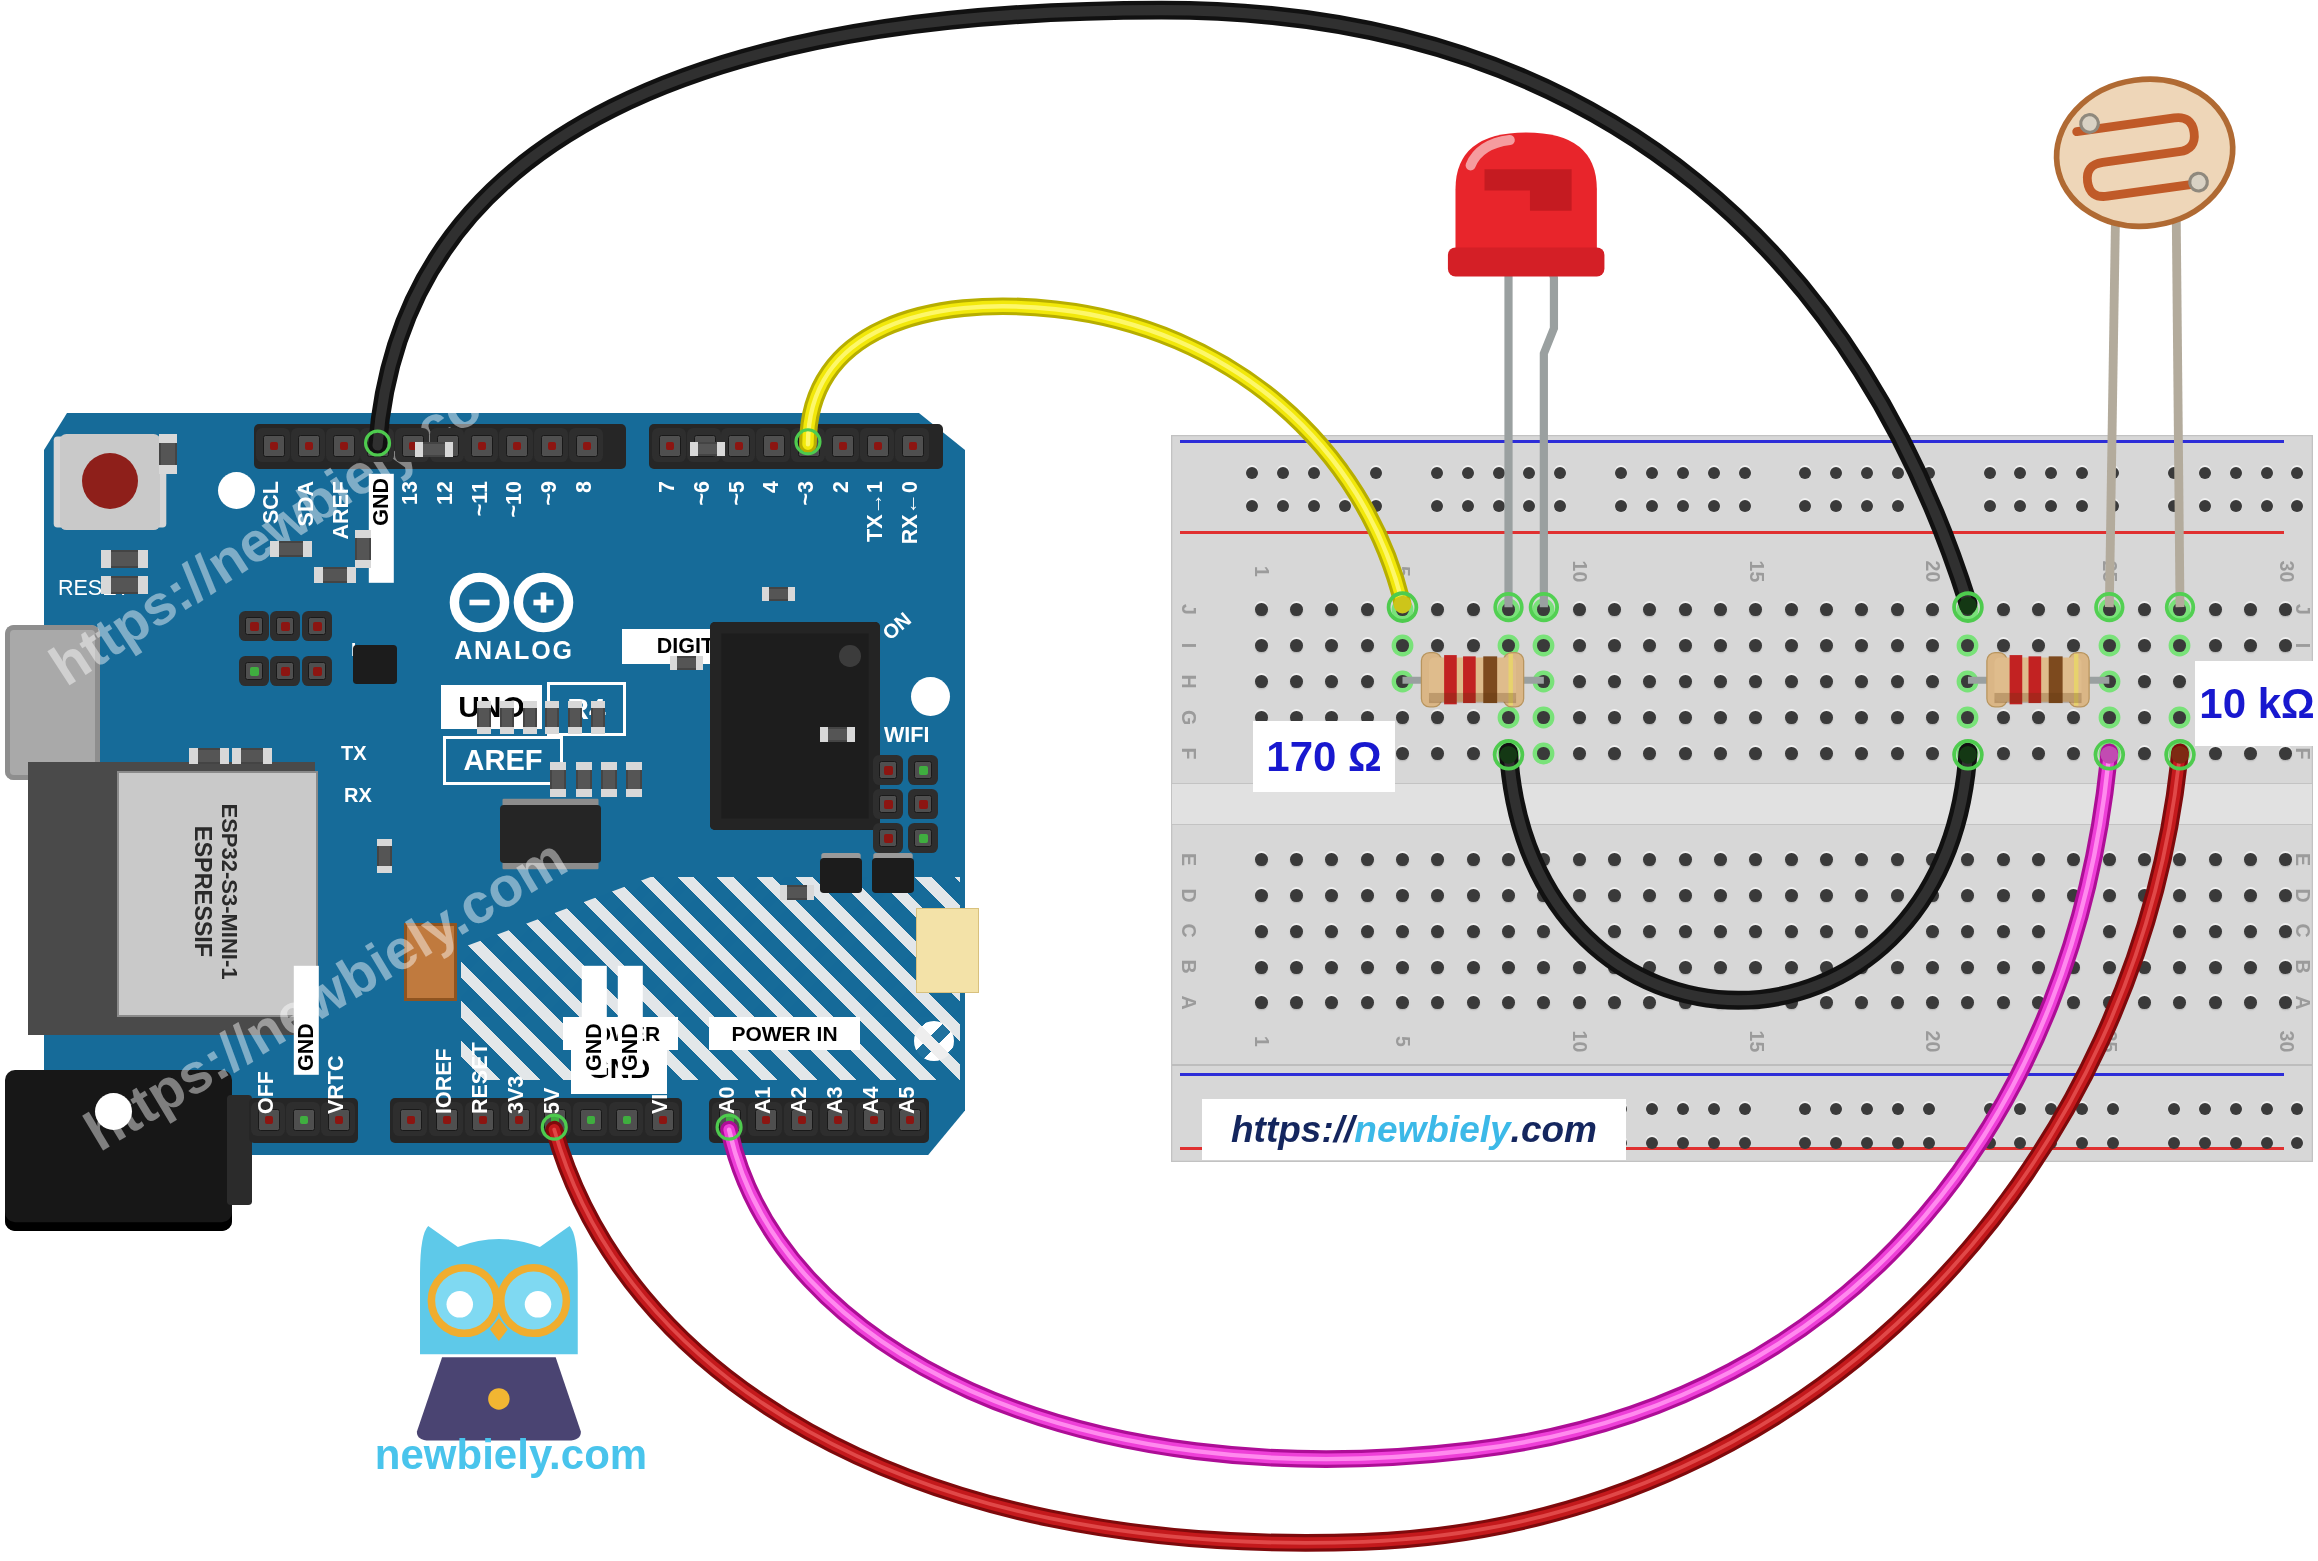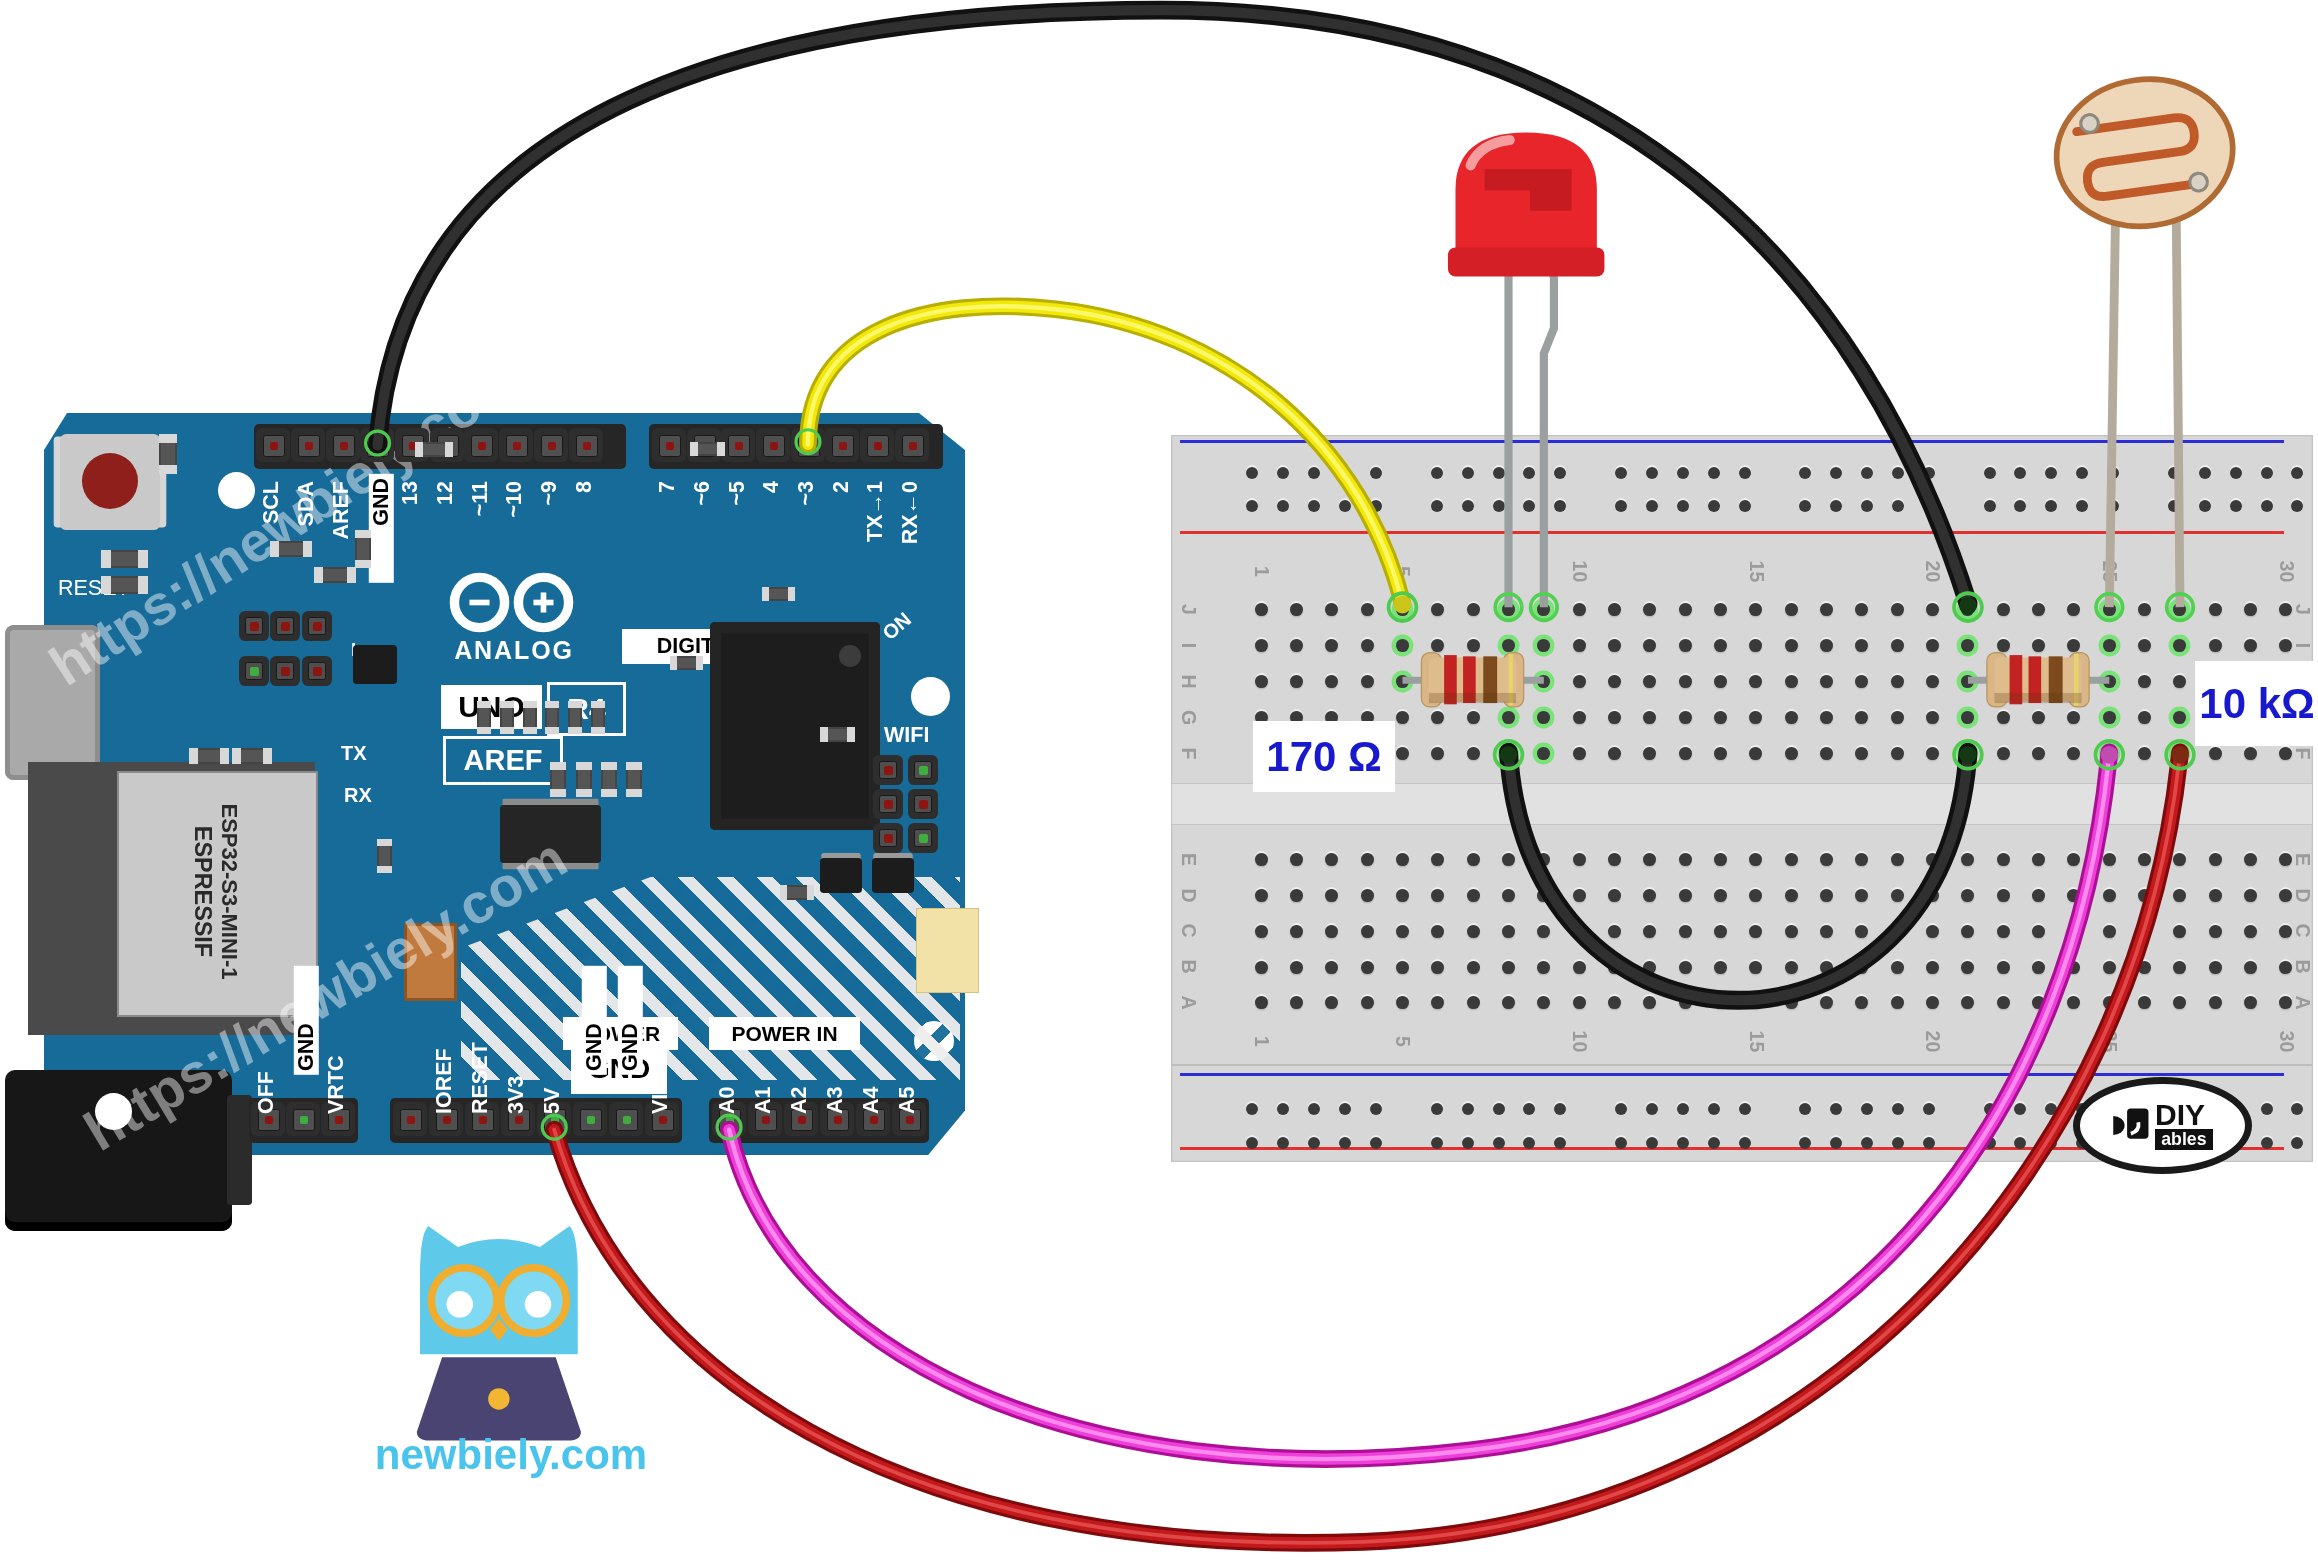--- a/index.html
+++ b/index.html
@@ -979,32 +979,26 @@
       <path d="M878,1790 C985,2168 1420,2470 2160,2443 C2902,2415 3392,1818 3454,1192" fill="none" stroke="#e04848" stroke-width="6" stroke-linecap="round"></path>
       <circle cx="3454" cy="1196" r="22" fill="none" stroke="#4ecb4e" stroke-width="6"></circle>
       <circle cx="3454" cy="1196" r="14" fill="#7e2a12"></circle>
       <circle cx="878" cy="1786" r="19" fill="none" stroke="#4ecb4e" stroke-width="5"></circle>
     </g>
   </svg>
 
   <div class="lbl220" style="left:1253px;top:721px;width:142px;height:71px;">170 Ω</div>
   <div class="lbl220" style="left:2195px;top:661px;width:124px;height:85px;">10 kΩ</div>
 
-
-  <div class="diyoval">
-    <svg width="39" height="39" viewBox="0 0 62 62">
-      <path d="M2,16 A18,15 0 0 1 2,46 Z" fill="#111"></path>
-      <rect x="24" y="4" width="34" height="48" rx="6" fill="#111"></rect>
-      <path d="M30,44 Q44,40 42,26" fill="none" stroke="#fff" stroke-width="6"></path>
-    </svg>
-    <div style="display:flex;flex-direction:column;align-items:flex-start;">
-      <span style="font-size:30px;font-weight:900;color:#111;line-height:28px;">DIY</span>
-      <span style="font-size:17.7px;font-weight:bold;color:#fff;background:#111;padding:0.6px 6.3px;line-height:19px;">ables</span>
-    </div>
+  <div class="urlbox">
+    <span style="color:#14265e;">https://</span>
+      <span style="color:#3cb9e8;">newbiely</span>
+      <span style="color:#14265e;">.com</span>
   </div>
+
 
   <svg class="abs" style="left:379px;top:1212px;" width="265" height="278" viewBox="0 0 420 440">
     <path d="M65,225 V100 Q65,35 78,22 L125,55 Q190,30 255,55 L302,22 Q315,35 315,100 V225 Z" fill="#5ec9e9"></path>
     <circle cx="135" cy="140" r="52" fill="#7fd9f2" stroke="#f0ad2e" stroke-width="12"></circle>
     <circle cx="245" cy="140" r="52" fill="#7fd9f2" stroke="#f0ad2e" stroke-width="12"></circle>
     <line x1="183" y1="132" x2="197" y2="132" stroke="#f0ad2e" stroke-width="10"></line>
     <circle cx="128" cy="146" r="21" fill="#fff"></circle>
     <circle cx="252" cy="146" r="21" fill="#fff"></circle>
     <polygon points="190,168 176,186 190,204 204,186" fill="#f0ad2e"></polygon>
     <path d="M100,230 L280,230 L320,348 Q320,362 300,362 L80,362 Q60,362 60,348 Z" fill="#4a4472"></path>

